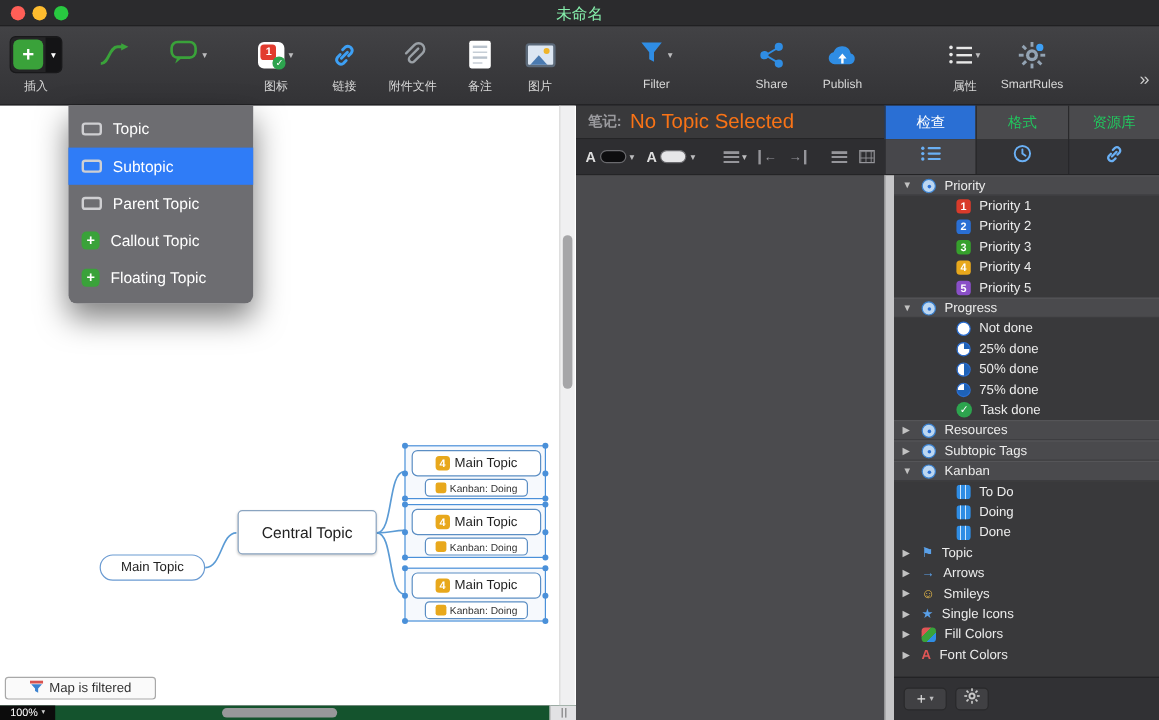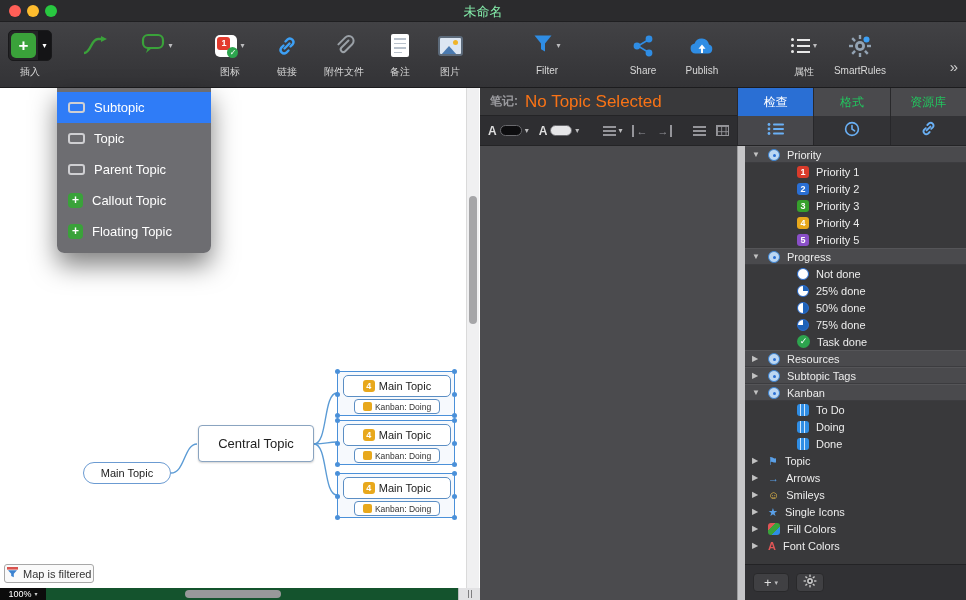--- a/index.html
+++ b/index.html
@@ -42,21 +42,21 @@
 .leftnode{position:absolute;left:83px;top:374px;width:88px;height:22px;background:#fff;border:1px solid #6b9bd2;border-radius:11px;display:flex;align-items:center;justify-content:center;font-size:11px;color:#222}
 .selgrp{position:absolute;left:337px;width:118px;height:45px;border:1px solid #4a90d9;background:rgba(74,144,217,0.05)}
 .hd{position:absolute;width:5px;height:5px;border-radius:50%;background:#4a90d9}
 .hd-tl{left:-3px;top:-3px}.hd-tr{right:-3px;top:-3px}.hd-bl{left:-3px;bottom:-3px}.hd-br{right:-3px;bottom:-3px}.hd-ml{left:-3px;top:20px}.hd-mr{right:-3px;top:20px}
 .tbox{position:absolute;left:5px;top:3px;width:108px;height:22px;background:#fff;border:1px solid #5b8ec4;border-radius:5px;display:flex;align-items:center;justify-content:center;gap:4px}
 .pb{width:12px;height:12px;background:#e8a81c;border-radius:3px;color:#fff;font-size:9px;font-weight:bold;line-height:12px;text-align:center;flex:0 0 auto}
 .ttext{font-size:11px;color:#222}
 .tagbox{position:absolute;left:16px;top:27px;width:86px;height:15px;background:#fff;border:1px solid #5b8ec4;border-radius:4px;display:flex;align-items:center;justify-content:center;gap:3px}
 .kbmini{width:9px;height:9px;background:#e8a81c;border-radius:2px;flex:0 0 auto}
 .tagtext{font-size:8.5px;color:#333}
-.fbadge{position:absolute;left:4px;top:476px;height:19px;display:flex;align-items:center;gap:5px;padding:0 2px;background:#fafafa;border:1px solid #a8a8a8;border-radius:3px;font-size:11px;color:#333}
+.fbadge{position:absolute;left:4px;top:476px;height:19px;display:flex;align-items:center;gap:5px;padding:0 20px;background:#fafafa;border:1px solid #a8a8a8;border-radius:3px;font-size:11px;color:#333}
 .vscroll{position:absolute;left:466px;top:0;width:13px;height:500px;background:#f0f0f1;border-left:1px solid #dadada}
 .vthumb{position:absolute;left:2px;top:108px;width:8px;height:128px;background:#a6a6a8;border-radius:4px}
 .canvasbar{position:absolute;left:0;top:588px;width:480px;height:16px;background:#14532d}
 .zoombox{position:absolute;left:0;top:0;width:46px;height:12px;background:#0c0c0c;color:#fff;font-size:9px;display:flex;align-items:center;justify-content:center;gap:3px}
 .zoombox .caret{font-size:6px;color:#cfcfcf}
 .hthumb{position:absolute;left:185px;top:2px;width:96px;height:8px;background:#98989a;border-radius:4px}
 .hgrip{position:absolute;left:458px;top:0;width:22px;height:12px;background:#e2e2e4;border-left:1px solid #bdbdbf;display:flex;align-items:center;justify-content:center;gap:2px}
 .hgrip i{width:1px;height:8px;background:#7f7f81;display:block}
 
 
@@ -556,30 +556,30 @@
                 <rect x="19" y="10.8" width="4" height="2.4"></rect>
               </g>
             </g>
             <circle cx="12" cy="12" r="2.2" fill="#313134"></circle>
           </svg></span>
       </div>
   </div>
 </div>
 
 <div class="imenu">
+    <div class="mi">
+      <div class="mi-ic rect"></div>
+      <div class="mi-lb">Topic</div>
+    </div>
     <div class="mi sel">
       <div class="mi-ic rect"></div>
       <div class="mi-lb">Subtopic</div>
     </div>
     <div class="mi">
       <div class="mi-ic rect"></div>
-      <div class="mi-lb">Topic</div>
-    </div>
-    <div class="mi">
-      <div class="mi-ic rect"></div>
       <div class="mi-lb">Parent Topic</div>
     </div>
     <div class="mi">
       <div class="mi-ic green">+</div>
       <div class="mi-lb">Callout Topic</div>
     </div>
     <div class="mi">
       <div class="mi-ic green">+</div>
       <div class="mi-lb">Floating Topic</div>
     </div>

